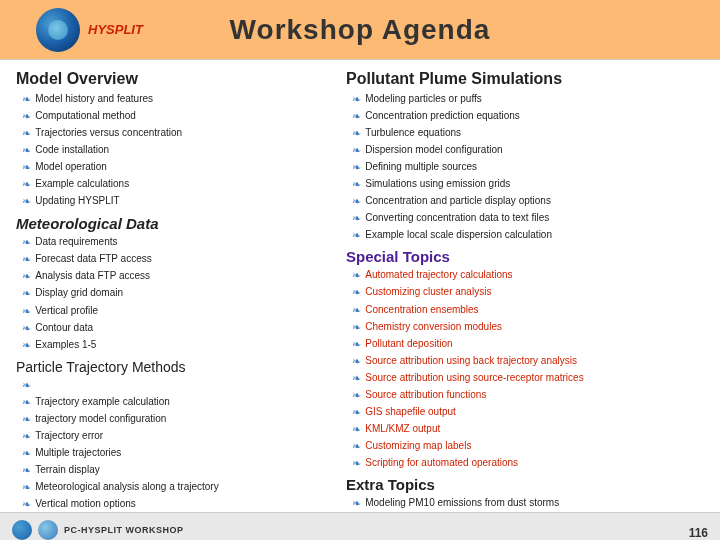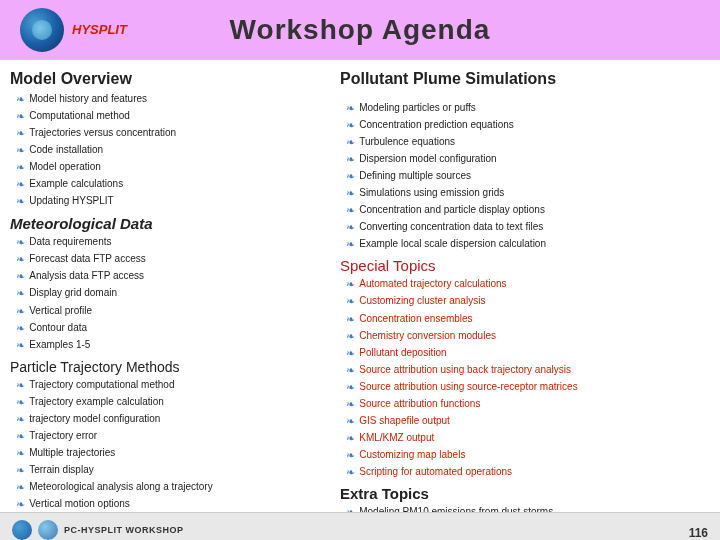--- a/index.html
+++ b/index.html
@@ -7,25 +7,25 @@
       width: 720px;
       height: 540px;
       background: #ffffff;
       font-family: Arial, Helvetica, sans-serif;
       overflow: hidden;
       position: relative;
     }
 
     
     .header {
-      background: #f0abfc;
+      background: #fdba74;
       height: 60px;
       display: flex;
       align-items: center;
-      padding: 0 20px;
+      padding: 0 36px;
       border-bottom: 1px solid #ccc;
       position: relative;
     }
     .header-logo {
       display: flex;
       align-items: center;
       gap: 8px;
     }
     .logo-circle {
       width: 44px;
@@ -56,37 +56,37 @@
       font-size: 28px;
       font-weight: bold;
       color: #333;
       letter-spacing: 1px;
     }
 
     
     .main {
       display: flex;
       height: 475px;
-      padding: 10px 16px 8px 10px;
+      padding: 10px 16px 8px 16px;
       gap: 10px;
     }
 
     
     .left-col {
       flex: 0 0 320px;
     }
 
     
     .right-col {
       flex: 1;
     }
     .section-title-special {
       font-size: 15px;
-      font-weight: normal;
-      color: #b91c1c;
+      font-weight: bold;
+      color: #4c1d95;
       margin-bottom: 2px;
       margin-top: 4px;
     }
     .section-title-extra {
       font-size: 15px;
       font-weight: bold;
       color: #222;
       margin-bottom: 2px;
       margin-top: 4px;
     }
@@ -146,21 +146,21 @@
       letter-spacing: 0.5px;
     }
     .footer-page {
       font-size: 12px;
       font-weight: bold;
       color: #333;
       margin-left: 34px;
     }
 
     .model-overview-title { font-size: 16px; font-weight: bold; color: #222; margin-bottom: 3px; }
-    .pollutant-title { font-size: 16px; font-weight: bold; color: #222; margin-bottom: 12px; }
+    .pollutant-title { font-size: 16px; font-weight: bold; color: #222; margin-bottom: 3px; }
     .meteo-title { font-size: 15px; font-weight: bold; color: #222; margin-bottom: 2px; margin-top: 5px; font-style: italic; }
     .particle-title { font-size: 14px; font-weight: normal; color: #222; margin-bottom: 2px; margin-top: 5px; }
   </style>
 </head>
 <body>
 
 <div class="header">
   <div class="header-logo">
     <div class="logo-circle">
       <div class="logo-inner"></div>
@@ -235,21 +235,20 @@
         <li>
           <span class="bullet">❧</span>
           <span>Examples 1-5</span>
         </li>
       </ul>
 
     <div class="particle-title">Particle Trajectory Methods</div>
     <ul class="item-list">
     <li>
           <span class="bullet">❧</span>
-          <span>Trajectory computational method</span>
         </li>
         <li>
           <span class="bullet">❧</span>
           <span>Trajectory example calculation</span>
         </li>
         <li>
           <span class="bullet">❧</span>
           <span>trajectory model configuration</span>
         </li>
         <li>

